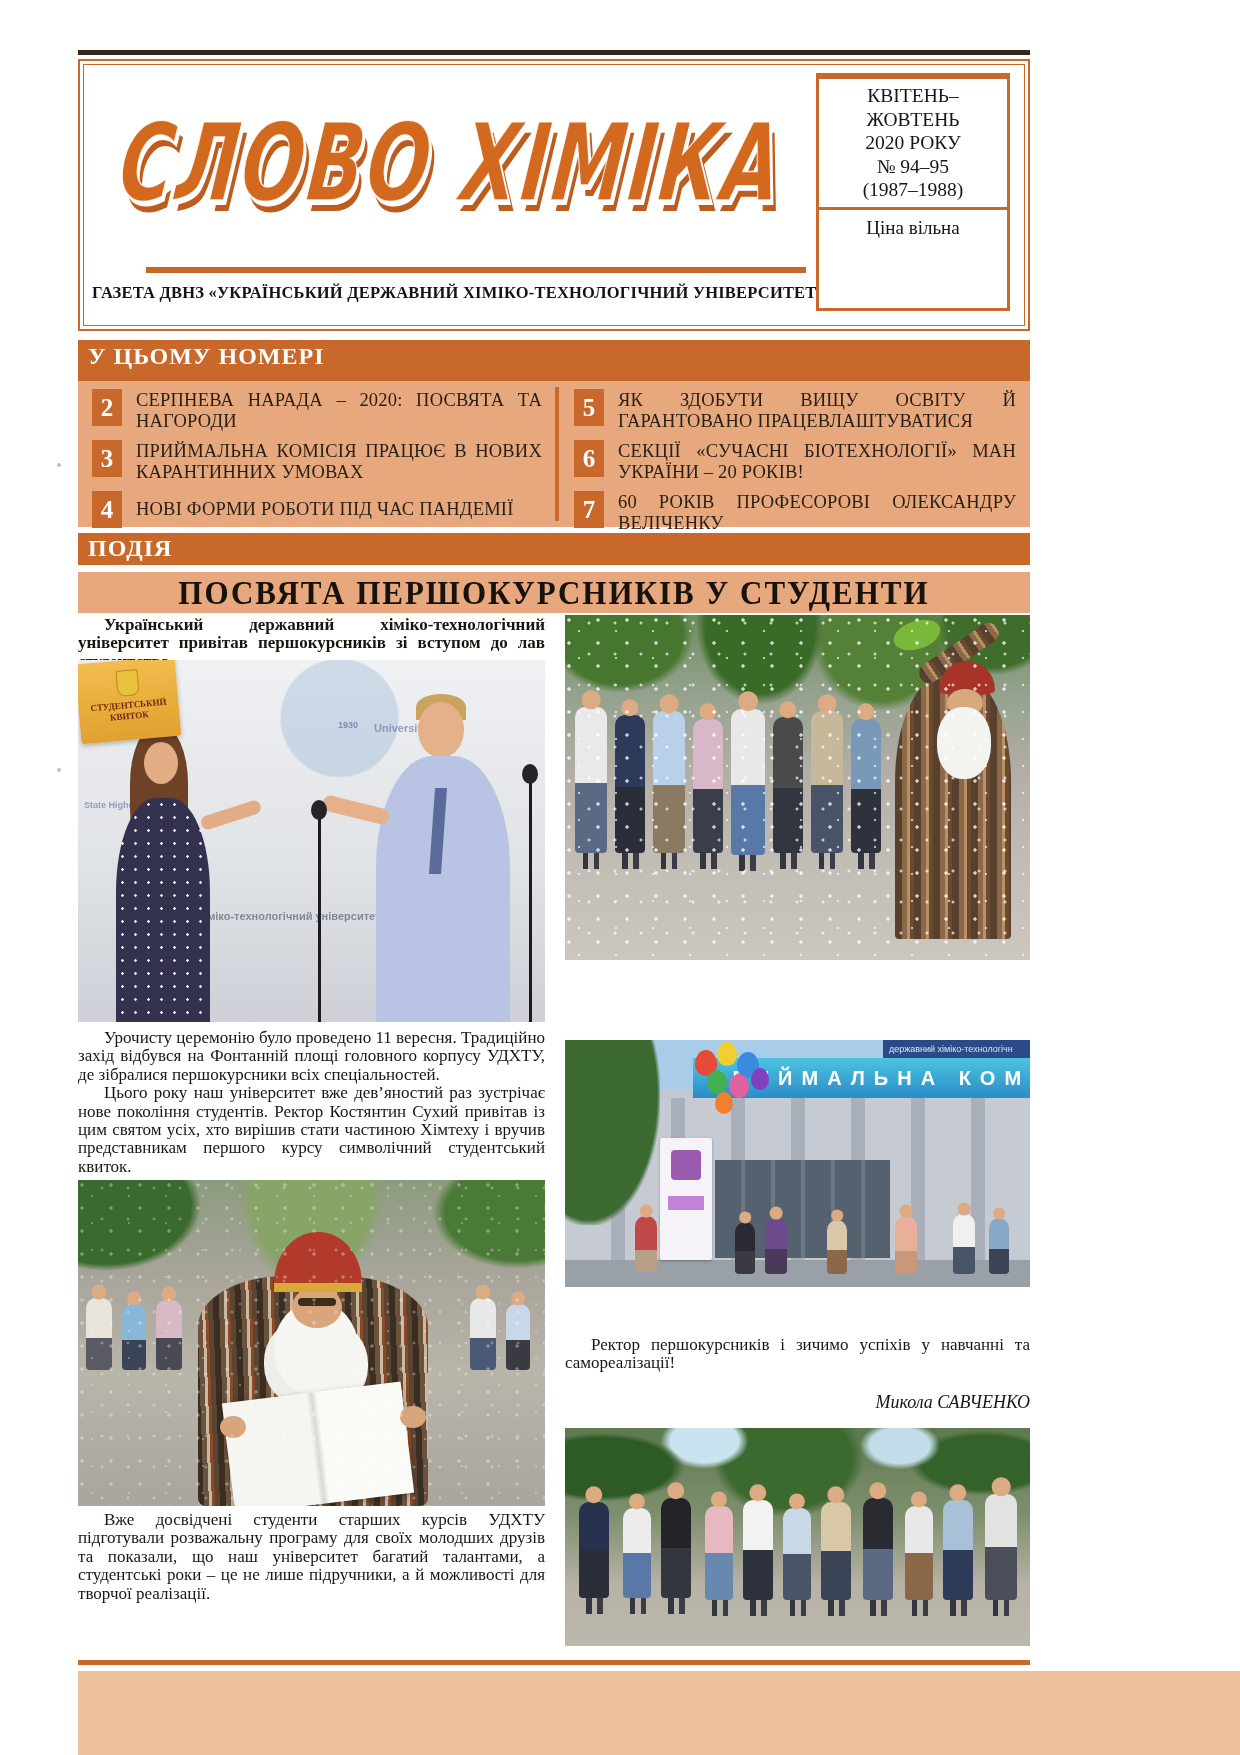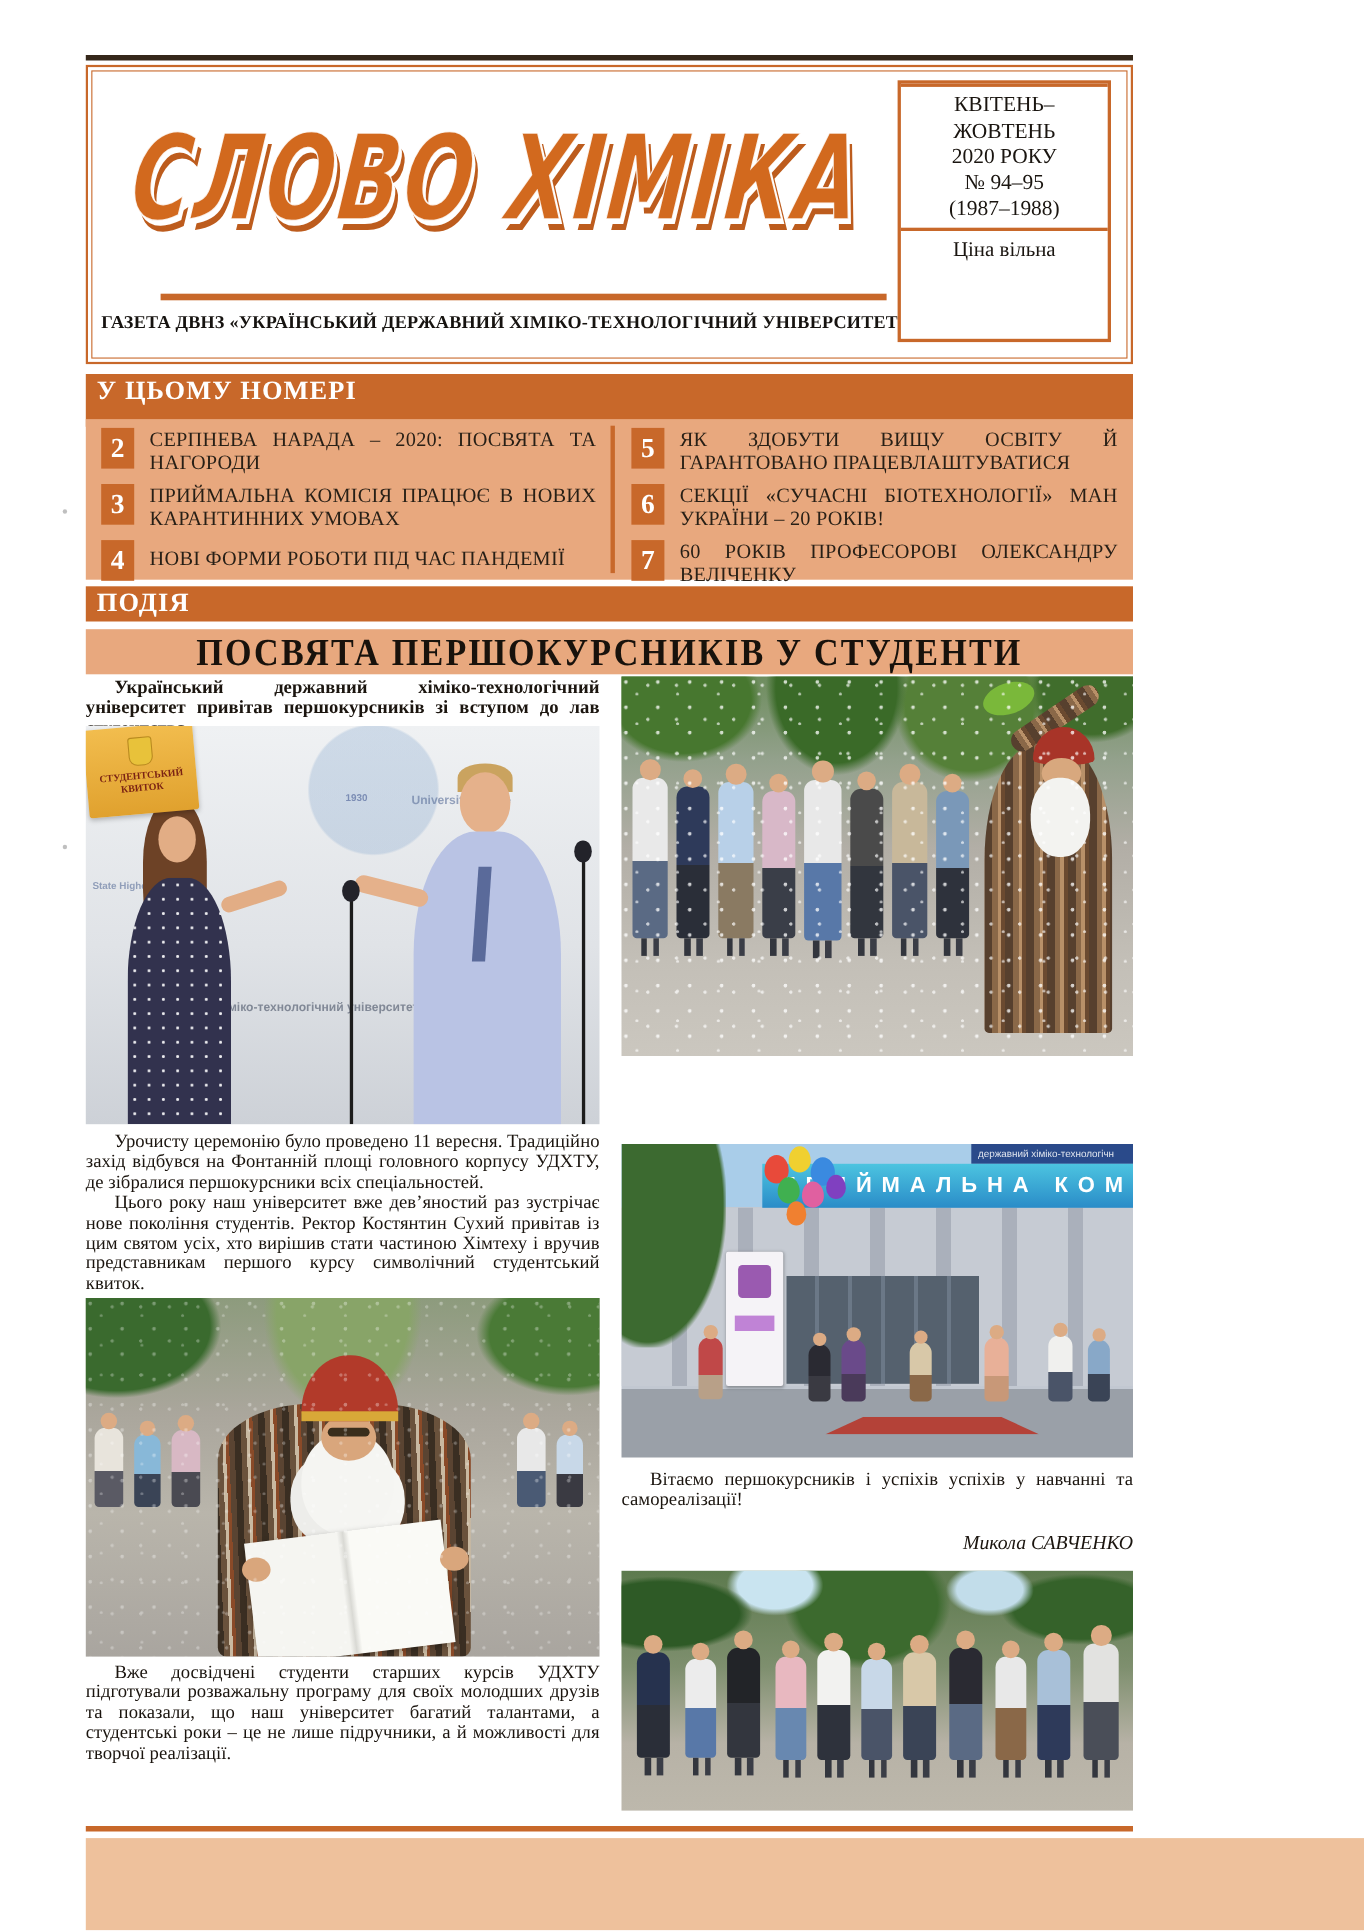--- a/index.html
+++ b/index.html
@@ -87,21 +87,21 @@
       radial-gradient(ellipse at 42% 3%,#3a6a28 0 55px,transparent 64px),
       radial-gradient(ellipse at 68% 8%,#558038 0 58px,transparent 68px),
       radial-gradient(ellipse at 92% 4%,#406d2c 0 50px,transparent 60px),
       linear-gradient(180deg,#6e8d5e 0%,#93a18c 22%,#b2aea6 45%,#c3bfb7 75%,#cbc7bf 100%);}
   .wiz-robe{position:absolute;background:repeating-linear-gradient(90deg,#57402e 0 7px,#8a6848 7px 12px,#b89068 12px 15px,#6b4a30 15px 19px);}
   .wiz-beard{position:absolute;background:#f3f3f0;border-radius:46%;
       box-shadow:-14px 10px 0 -5px #ececé8,14px 12px 0 -5px #f6f6f2,0 24px 0 -7px #ffffff;}
   .wiz-cap{position:absolute;background:#a83428;border-radius:50% 50% 28% 28%/85% 85% 15% 15%;}
   .wiz-face{position:absolute;background:#d8a87e;border-radius:50%;}
 
-  .pr2{top:1040px;height:285px;background:
+  .pr2{top:1040px;height:247px;background:
       linear-gradient(180deg,#a9cde9 0 20%,#c2c8d1 20% 78%,#9aa0a8 78% 100%);}
   .bld{position:absolute;left:0;top:58px;width:465px;height:162px;
       background:repeating-linear-gradient(90deg,#c6cbd3 0 46px,#aab0bb 46px 60px);}
   .entr{position:absolute;left:150px;top:120px;width:175px;height:98px;
       background:repeating-linear-gradient(90deg,#55616e 0 26px,#6b7887 26px 30px);}
   .banner-cyan{position:absolute;left:128px;top:18px;width:337px;height:40px;
       background:linear-gradient(180deg,#4cc4e0,#2a8cc8);color:#fff;font-weight:bold;
       font-family:"Liberation Sans",sans-serif;font-size:20px;line-height:40px;
       letter-spacing:9px;padding-left:16px;box-sizing:border-box;white-space:nowrap;overflow:hidden;}
   .bluepatch{position:absolute;left:318px;top:0;width:147px;height:18px;background:#2a4a8a;
@@ -219,21 +219,21 @@
   <div class="abs colL body-text lead" style="top:616px;">
     <p class="ind">Український державний хіміко-технологічний університет привітав першокурсників зі вступом до лав студентства.</p>
   </div>
 
   <div class="abs photo colL pl1">
     <div class="bw" style="left:16px;top:52px;">Ukrainian</div>
     <div class="bw" style="left:296px;top:62px;">University of Che</div>
     <div class="bw" style="left:120px;top:250px;color:rgba(70,80,100,.6);">хіміко-технологічний університет</div>
     <div class="bw" style="left:6px;top:140px;font-size:9px;">State Higher Educat</div>
     <div class="bw" style="left:300px;top:190px;font-size:9px;">Ukrainian State</div>
-    <div class="bw" style="left:236px;top:60px;font-size:9px;color:rgba(90,110,160,.7);">1930</div>
+    <div class="bw" style="left:260px;top:60px;font-size:9px;color:rgba(90,110,160,.7);">1930</div>
 
     <div style="position:absolute;left:52px;top:66px;width:58px;height:128px;background:#6d4226;border-radius:45% 45% 35% 35%;"></div>
     <div style="position:absolute;left:66px;top:82px;width:34px;height:42px;background:#e2ad85;border-radius:50%;"></div>
     <div style="position:absolute;left:38px;top:138px;width:94px;height:224px;background:#32324e;border-radius:42% 42% 0 0;background-image:radial-gradient(circle,rgba(255,255,255,.9) 1.1px,transparent 1.5px);background-size:13px 13px;"></div>
     <div style="position:absolute;left:122px;top:148px;width:62px;height:14px;background:#e2ad85;transform:rotate(-18deg);border-radius:7px;"></div>
 
     <div class="ticket">СТУДЕНТСЬКИЙ КВИТОК</div>
 
     <div style="position:absolute;left:338px;top:34px;width:50px;height:26px;background:#caa35f;border-radius:50% 50% 0 0;"></div>
     <div style="position:absolute;left:340px;top:42px;width:46px;height:56px;background:#e5b18b;border-radius:50%;"></div>
@@ -310,21 +310,21 @@
     <div class="pp" style="left:170px;top:182px;width:20px;height:52px;background:linear-gradient(180deg,#2a2a32 0 55%,#3a3a42 55%);"></div>
     <div class="pp" style="left:200px;top:178px;width:22px;height:56px;background:linear-gradient(180deg,#6a4a8a 0 55%,#4a3a5a 55%);"></div>
     <div class="pp" style="left:262px;top:180px;width:20px;height:54px;background:linear-gradient(180deg,#d8c8a8 0 55%,#8a6848 55%);"></div>
     <div class="pp" style="left:330px;top:176px;width:22px;height:58px;background:linear-gradient(180deg,#e8b098 0 60%,#c89878 60%);"></div>
     <div class="pp" style="left:388px;top:174px;width:22px;height:60px;background:linear-gradient(180deg,#f0f0ee 0 55%,#4a5468 55%);"></div>
     <div class="pp" style="left:424px;top:178px;width:20px;height:56px;background:linear-gradient(180deg,#88a8c8 0 55%,#3a4456 55%);"></div>
     <div class="carpet"></div>
   </div>
 
   <div class="abs colR body-text" style="top:1336px;">
-    <p class="ind">Вітаємо першокурсників і успіхів успіхів у навчанні та самореалізації!</p>
+    <p class="ind">Ректор першокурсників і зичимо успіхів у навчанні та самореалізації!</p>
   </div>
   <div class="abs colR author-line" style="top:1392px;">Микола САВЧЕНКО</div>
 
   <div class="abs photo colR pr3">
     <div class="pp legs" style="left:14px;top:74px;width:30px;height:96px;background:linear-gradient(180deg,#26324e 0 50%,#2a2e38 50%);"></div>
     <div class="pp legs" style="left:58px;top:80px;width:28px;height:90px;background:linear-gradient(180deg,#ececec 0 50%,#5878a8 50%);"></div>
     <div class="pp legs" style="left:96px;top:70px;width:30px;height:100px;background:linear-gradient(180deg,#222428 0 50%,#33363e 50%);"></div>
     <div class="pp legs" style="left:140px;top:78px;width:28px;height:94px;background:linear-gradient(180deg,#e8b8c0 0 50%,#6888b0 50%);"></div>
     <div class="pp legs" style="left:178px;top:72px;width:30px;height:100px;background:linear-gradient(180deg,#f2f2f0 0 50%,#2e323c 50%);"></div>
     <div class="pp legs" style="left:218px;top:80px;width:28px;height:92px;background:linear-gradient(180deg,#c8d8e8 0 50%,#4a5468 50%);"></div>

